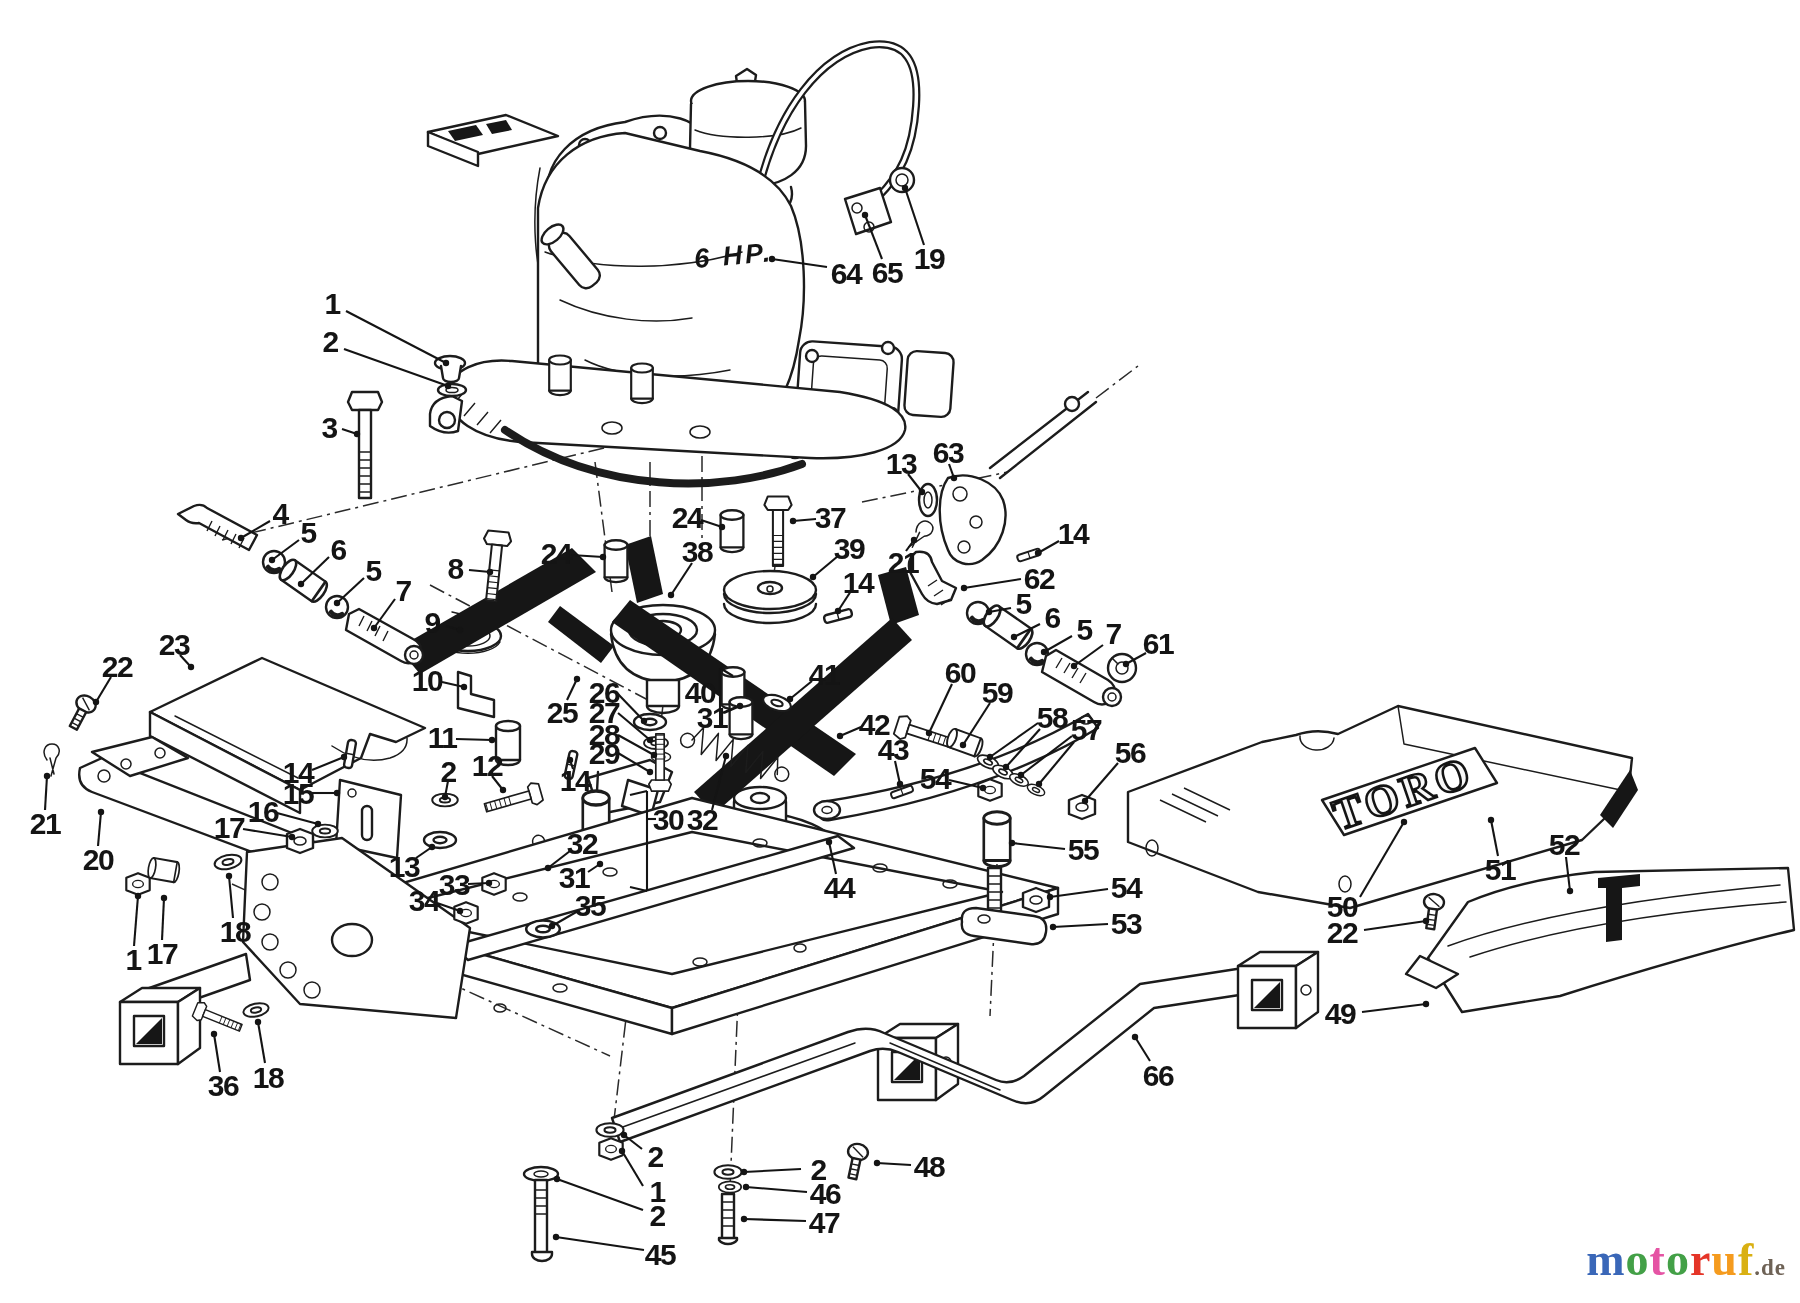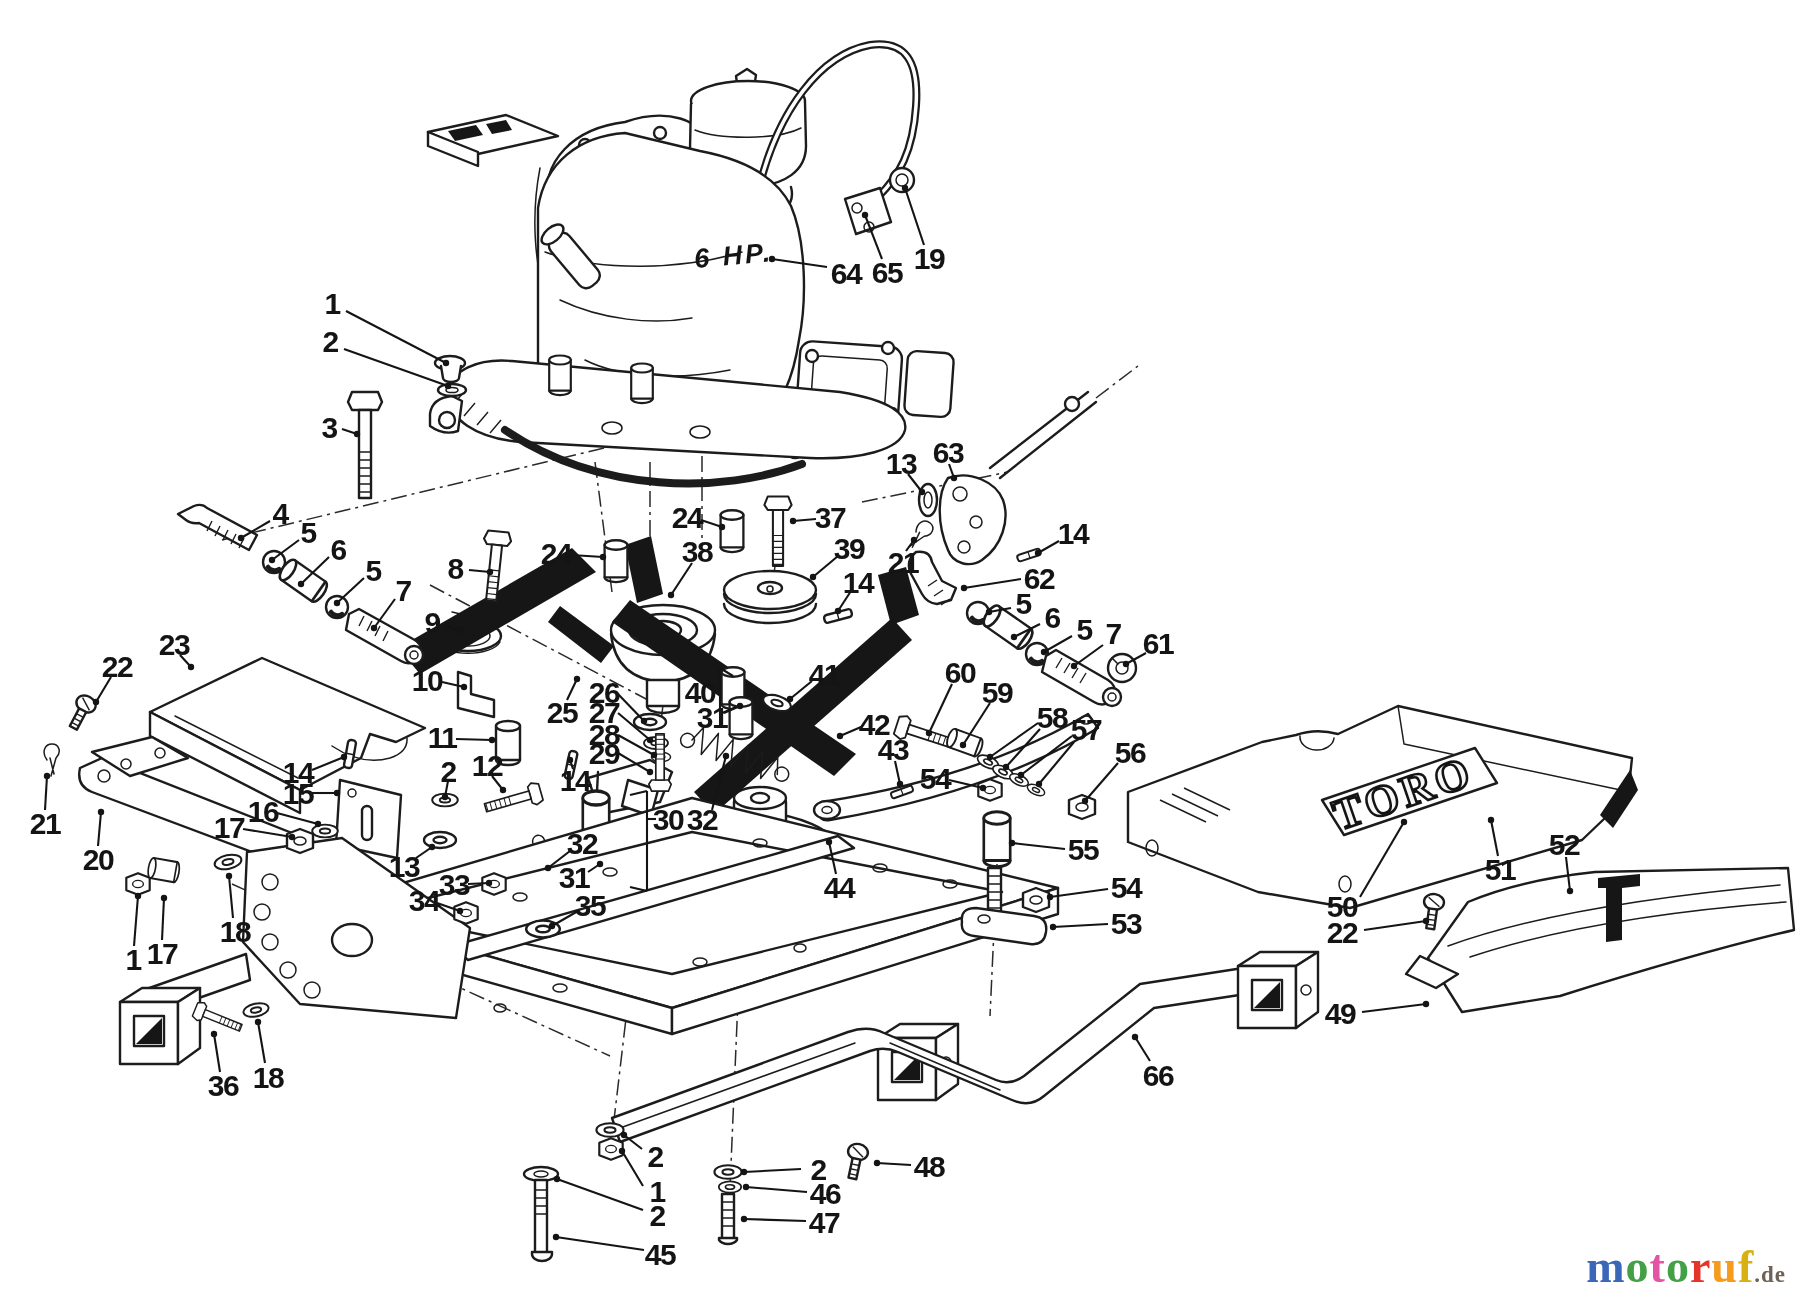--- a/index.html
+++ b/index.html
@@ -13,21 +13,21 @@
   .hv2 {stroke-width:3.5;stroke:#ffffff;}
   .blk {fill:#161616;stroke:none;}
   .dash{fill:none;stroke:#2a2a2a;stroke-width:1.5;stroke-dasharray:16 5 3 5;}
   .tick{stroke:#1c1c1c;stroke-width:1.4;}
   .callout{font:700 30px "Liberation Sans",sans-serif;fill:#141414;text-anchor:middle;letter-spacing:-1.5px;}
   .leader{stroke:#141414;stroke-width:2.1;fill:none;}
   .ldot{fill:#141414;}
   .hp{font:italic 700 27px "Liberation Sans",sans-serif;fill:#141414;letter-spacing:3px;}
   .toro{font:700 44px "Liberation Serif",serif;fill:#f7f7f7;stroke:#141414;stroke-width:2.6;
         letter-spacing:4px;text-anchor:middle;}
-  #wm{position:absolute;right:14px;bottom:13px;font-family:"Liberation Serif",serif;
+  #wm{position:absolute;right:14px;bottom:20px;font-family:"Liberation Serif",serif;
       font-weight:700;font-size:46px;line-height:1;letter-spacing:1px;}
   #wm .wm-suffix{font-size:23px;font-weight:700;}
 </style>
 </head>
 <body>
 
 <div id="stage">
 <svg viewBox="0 0 1800 1303" width="1800" height="1303">
   <defs>
     <pattern id="mesh" width="7" height="7" patternUnits="userSpaceOnUse">

